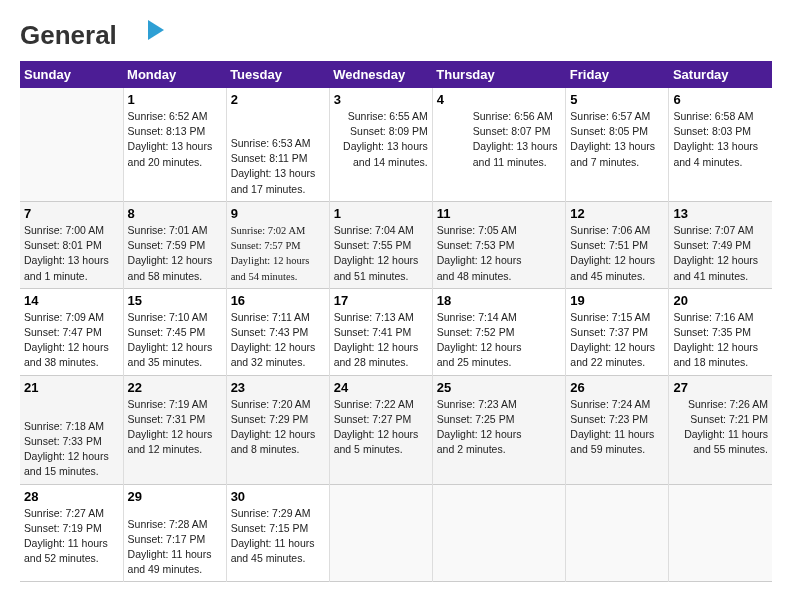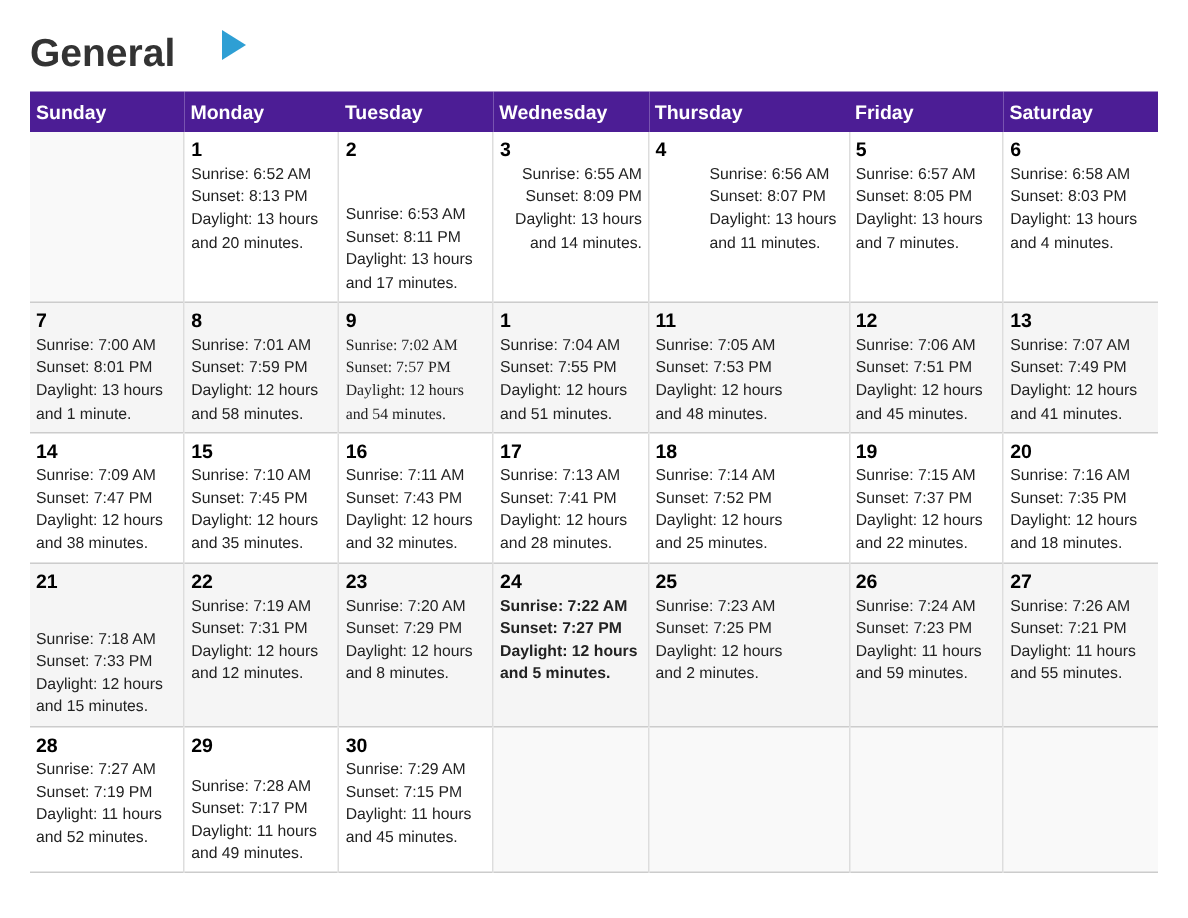--- a/index.html
+++ b/index.html
@@ -289,42 +289,42 @@
         </td>
         <td>
           <span class="day-num">23</span>
           <div class="day-info" style="white-space: pre-line;">Sunrise: 7:20 AM
 Sunset: 7:29 PM
 Daylight: 12 hours
 and 8 minutes.</div>
         </td>
         <td>
           <span class="day-num">24</span>
-          <div class="day-info" style="white-space: pre-line; font-weight: bold;">Sunrise: 7:22 AM
+          <div class="day-info" style="white-space: pre-line;">Sunrise: 7:22 AM
 Sunset: 7:27 PM
 Daylight: 12 hours
 and 5 minutes.</div>
         </td>
         <td>
           <span class="day-num">25</span>
           <div class="day-info" style="white-space: pre-line;">Sunrise: 7:23 AM
 Sunset: 7:25 PM
 Daylight: 12 hours
 and 2 minutes.</div>
         </td>
         <td>
           <span class="day-num">26</span>
           <div class="day-info" style="white-space: pre-line;">Sunrise: 7:24 AM
 Sunset: 7:23 PM
 Daylight: 11 hours
 and 59 minutes.</div>
         </td>
         <td>
           <span class="day-num">27</span>
-          <div class="day-info" style="white-space: pre-line;">Sunrise: 7:26 AM
+          <div class="day-info" style="white-space: pre-line; text-align: right;">Sunrise: 7:26 AM
 Sunset: 7:21 PM
 Daylight: 11 hours
 and 55 minutes.</div>
         </td>
       </tr>
       <tr>
         <td>
           <span class="day-num">28</span>
           <div class="day-info" style="white-space: pre-line;">Sunrise: 7:27 AM
 Sunset: 7:19 PM

